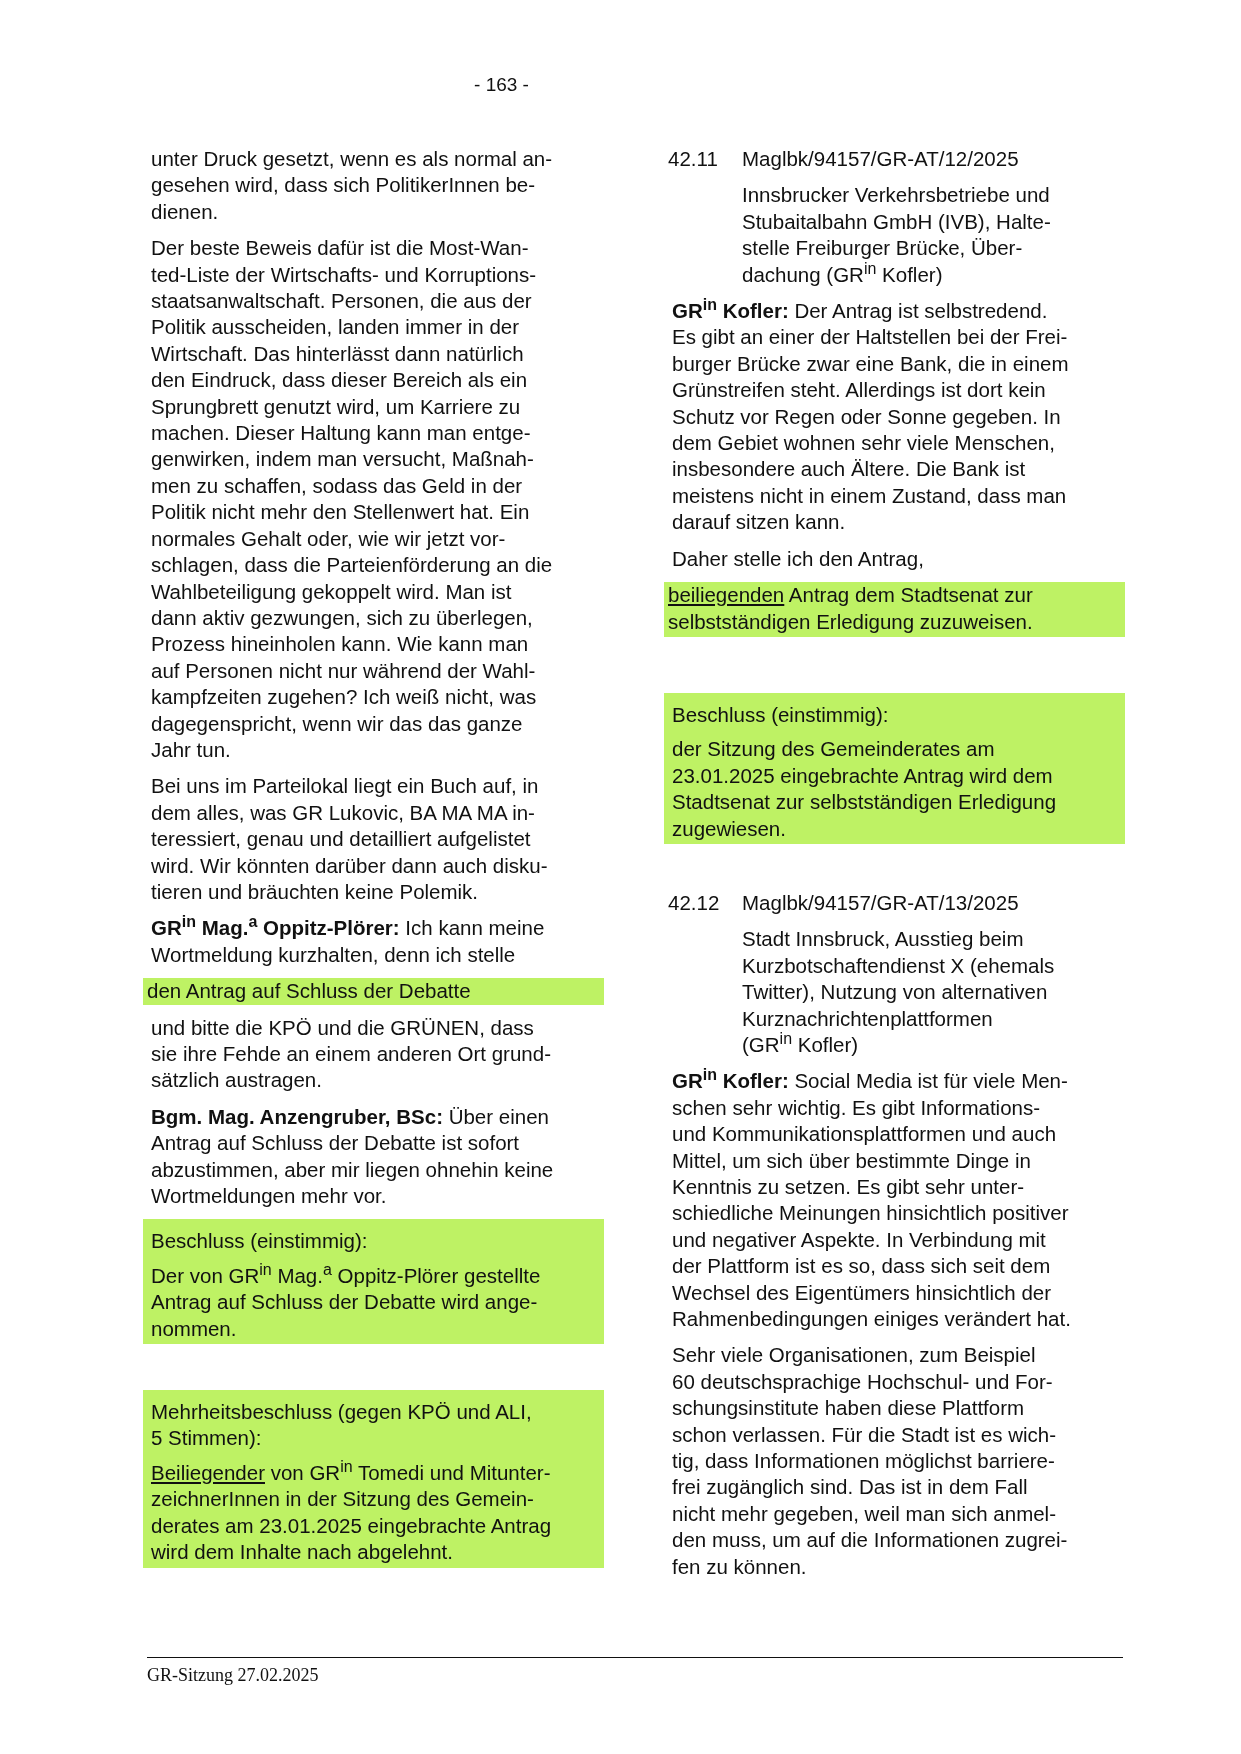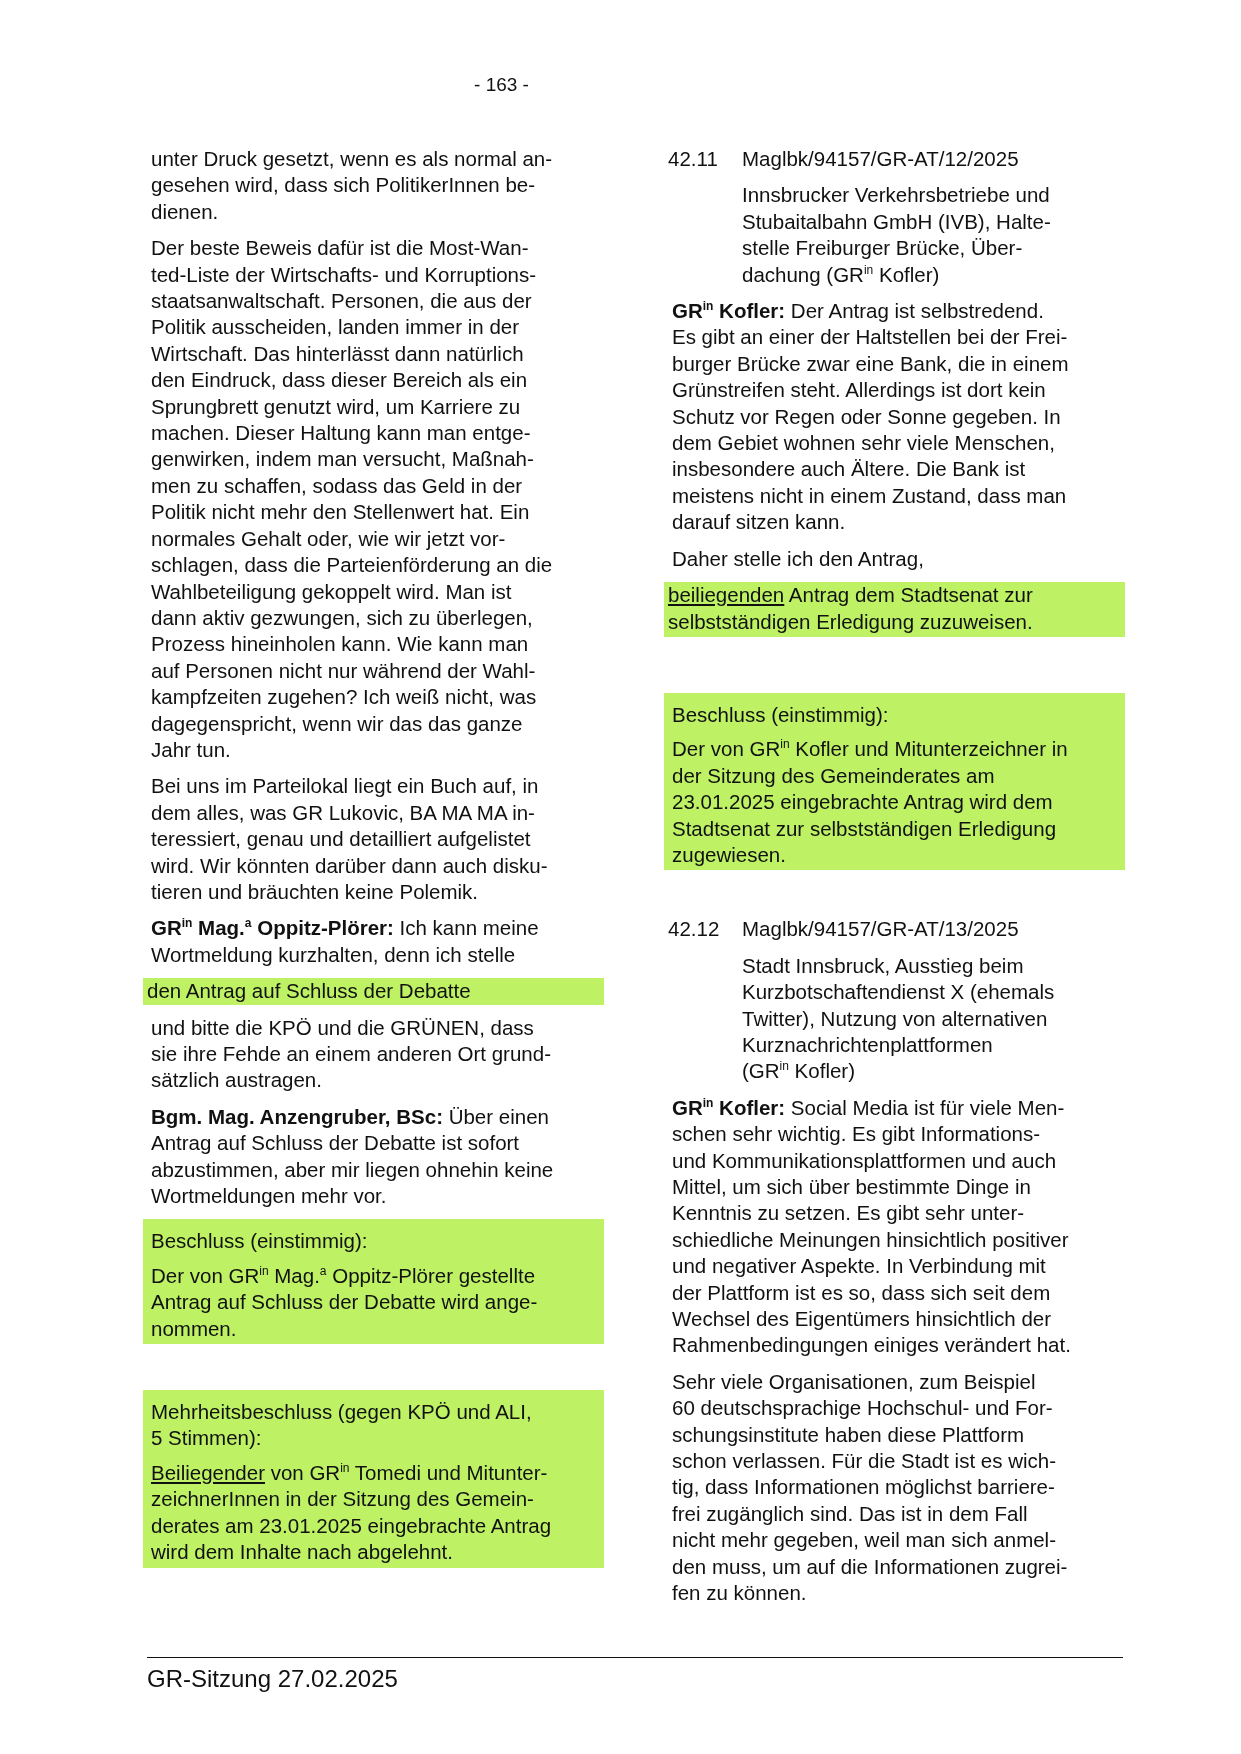--- a/index.html
+++ b/index.html
@@ -19,31 +19,31 @@
     .para { margin: 0 0 10px 4px; }
     .shade {
       background: #bef264; margin-left: -4px; margin-right: -2px; padding-left: 4px;
     }
     .shade-block { padding-top: 9px; padding-bottom: 2px; }
     .shade-block .para { margin-bottom: 8px; }
     .shade-block .para:last-child { margin-bottom: 0; }
     .gap-lg { height: 46px; }
     .b { font-weight: bold; }
     .u { text-decoration: underline; }
-    sup { font-size: 12px; line-height: 0; vertical-align: 8px; }
+    sup { font-size: 16px; line-height: 0; vertical-align: 8px; }
     .heading { font-weight: normal; font-size: 20.5px; line-height: 26.4px; margin-bottom: 8px; }
     .heading-row { display: flex; }
     .heading-num { width: 74px; flex: none; }
     .heading-title { margin-left: 74px; margin-bottom: 10px; }
     .footer-rule {
       position: absolute; left: 147px; top: 1657px; width: 976px; height: 0;
       border-top: 1.5px solid #111;
     }
     .footer-text {
-      position: absolute; left: 147px; top: 1665px; font-size: 24px;
+      position: absolute; left: 147px; top: 1665px; font-size: 18px; font-family: Liberation Serif, serif;
     }
   </style>
 </head>
 <body>
 
 <div class="page-number">- 163 -</div>
 
 <div class="col col-left txt">
   <div class="para">
       <span class="ln">unter Druck gesetzt, wenn es als normal an-</span>
@@ -153,21 +153,20 @@
     <span class="ln">selbstständigen Erledigung zuzuweisen.</span>
   </div>
 
   <div class="gap-lg"></div>
 
   <div class="shade shade-block">
     <div class="para">
         <span class="ln">Beschluss (einstimmig):</span>
       </div>
     <div class="para">
-      <span class="ln"><span>Der von GR</span><sup>in</sup><span> Kofler und Mitunterzeichner in</span></span>
       <span><span class="ln">der Sitzung des Gemeinderates am</span><span class="ln">23.01.2025 eingebrachte Antrag wird dem</span><span class="ln">Stadtsenat zur selbstständigen Erledigung</span><span class="ln">zugewiesen.</span></span>
     </div>
   </div>
 
   <div class="gap-lg"></div>
 
   <div class="heading">
     <div class="heading-row" style="margin-bottom:10px;">
       <span class="heading-num">42.12</span>
       <span>Maglbk/94157/GR-AT/13/2025</span>

